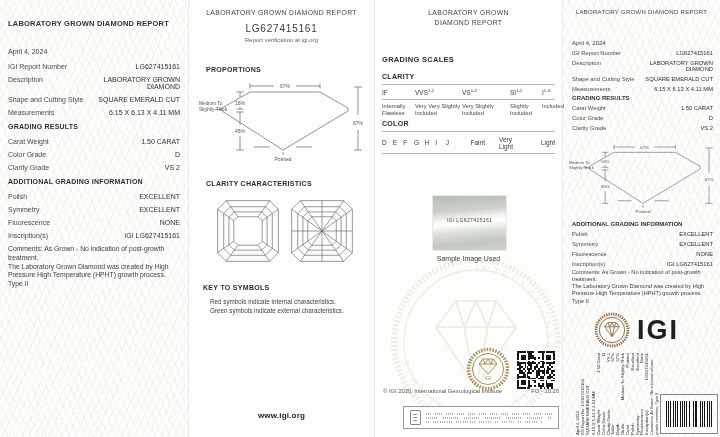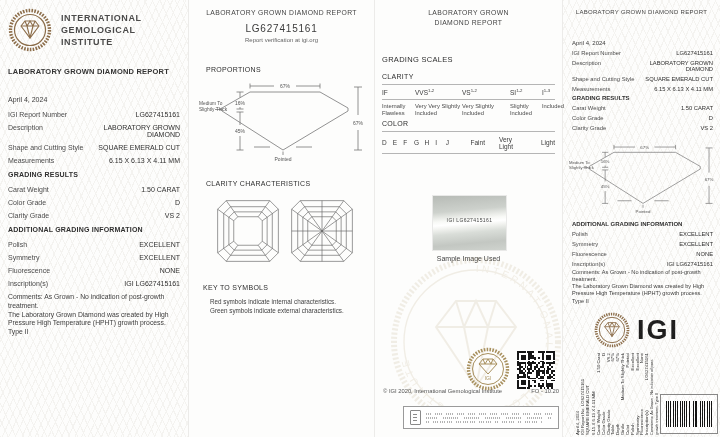--- a/index.html
+++ b/index.html
@@ -29,21 +29,21 @@
   .row .lbl{font-size:7px;color:#4a4a4a;}
   .row .val{font-size:7px;color:#2e2e2e;text-align:right;max-width:88px;}
   .subhead{font-size:7px;font-weight:700;color:#2e2e2e;letter-spacing:.2px;margin:7px 0 7px 0;position:relative;}
   .comments{font-size:6.8px;line-height:1.3;white-space:pre-line;position:relative;margin-top:1px;color:#3c3c3c;}
   .sealicon{flex:0 0 auto;}
   
   .panel2{left:189px;width:185px;}
   .p2title{position:absolute;top:9px;left:0;right:0;text-align:center;font-size:6.8px;letter-spacing:.4px;color:#444;}
   .p2num{position:absolute;top:23px;left:0;right:0;text-align:center;font-size:10px;letter-spacing:.8px;color:#3a3a3a;}
   .p2verif{position:absolute;top:37px;left:0;right:0;text-align:center;font-size:6px;color:#666;}
-  .sechead{font-size:7px;font-weight:400;letter-spacing:.3px;color:#2e2e2e;}
+  .sechead{font-size:7px;font-weight:700;letter-spacing:.3px;color:#2e2e2e;}
   .p2prophead{position:absolute;top:66px;left:17px;}
   .propsvg{position:absolute;left:9px;top:78px;}
   .p2clarhead{position:absolute;top:180px;left:17px;}
   .clardias{position:absolute;top:196px;left:26px;display:flex;gap:8px;}
   .p2keyhead{position:absolute;top:284px;left:14px;}
   .keylines{position:absolute;top:297px;left:21px;font-size:6.3px;line-height:1.45;color:#3f3f3f;}
   .p2web{position:absolute;bottom:17px;left:0;right:0;text-align:center;font-size:8px;font-weight:700;color:#222;letter-spacing:.2px;}
   
   .panel3{left:374px;width:189px;}
   .p3title{position:absolute;top:8px;left:0;right:0;text-align:center;font-size:6.8px;letter-spacing:.4px;color:#444;line-height:1.5;}
@@ -113,37 +113,20 @@
   .minicomm{margin-top:2px;font-size:7.6px;line-height:1.1;}
   .barcodebox{position:absolute;left:97px;top:394px;width:58px;height:40px;box-sizing:border-box;border:1px solid #888;background:#fff;display:flex;align-items:center;justify-content:center;}
   .bars{width:46px;height:26px;
     background:repeating-linear-gradient(90deg,#111 0 1px,transparent 1px 2.2px,#111 2.2px 3.4px,transparent 3.4px 4.4px,#111 4.4px 4.9px,transparent 4.9px 6.8px);}
   svg text{font-family:"Liberation Sans", sans-serif;}
 </style>
 </head>
 <body>
 
 <div class="panel panel1 texture">
-  <div class="brandrow">
-    <span class="sealicon">
-      <svg width="44" height="44" viewBox="0 0 44 44">
-        <circle cx="22" cy="22" r="19.5" fill="none" stroke="#8c6d49" stroke-width="3.4" stroke-dasharray="1.6 1.3"></circle>
-        <circle cx="22" cy="22" r="15.5" fill="none" stroke="#8c6d49" stroke-width="1.2"></circle>
-        <g stroke="#8c6d49" stroke-width="1.1" fill="none">
-          <polygon points="13,18 17,13 27,13 31,18 22,30"></polygon>
-          <path d="M13 18 L31 18 M17 13 L19 18 L22 13 L25 18 L27 13 M19 18 L22 30 L25 18"></path>
-        </g>
-      </svg>
-    </span>
-    <span class="brandtext">
-      <span>INTERNATIONAL</span><br>
-      <span>GEMOLOGICAL</span><br>
-      <span>INSTITUTE</span>
-    </span>
-  </div>
   <div class="p1title">LABORATORY GROWN DIAMOND REPORT</div>
   <div class="p1date">April 4, 2024</div>
 
   <div class="rows">
     <div class="row">
         <span class="lbl">IGI Report Number</span>
         <span class="val">LG627415161</span>
       </div>
     <div class="row">
         <span class="lbl">Description</span>
@@ -249,20 +232,21 @@
       </g>
     </svg>
   </div>
 
   <div class="sechead p2keyhead">KEY TO SYMBOLS</div>
   <div class="keylines">
     <div>Red symbols indicate internal characteristics.</div>
     <div>Green symbols indicate external characteristics.</div>
   </div>
 
+  <div class="p2web">www.igi.org</div>
 </div>
 <div class="sep" style="left:374px"></div>
 
 <div class="panel panel3">
   <div class="p3title">
     <div>LABORATORY GROWN</div>
     <div>DIAMOND REPORT</div>
   </div>
   <div class="sechead p3scales" style="font-size:7.5px;">GRADING SCALES</div>
   <div class="sechead p3clar">CLARITY</div>

